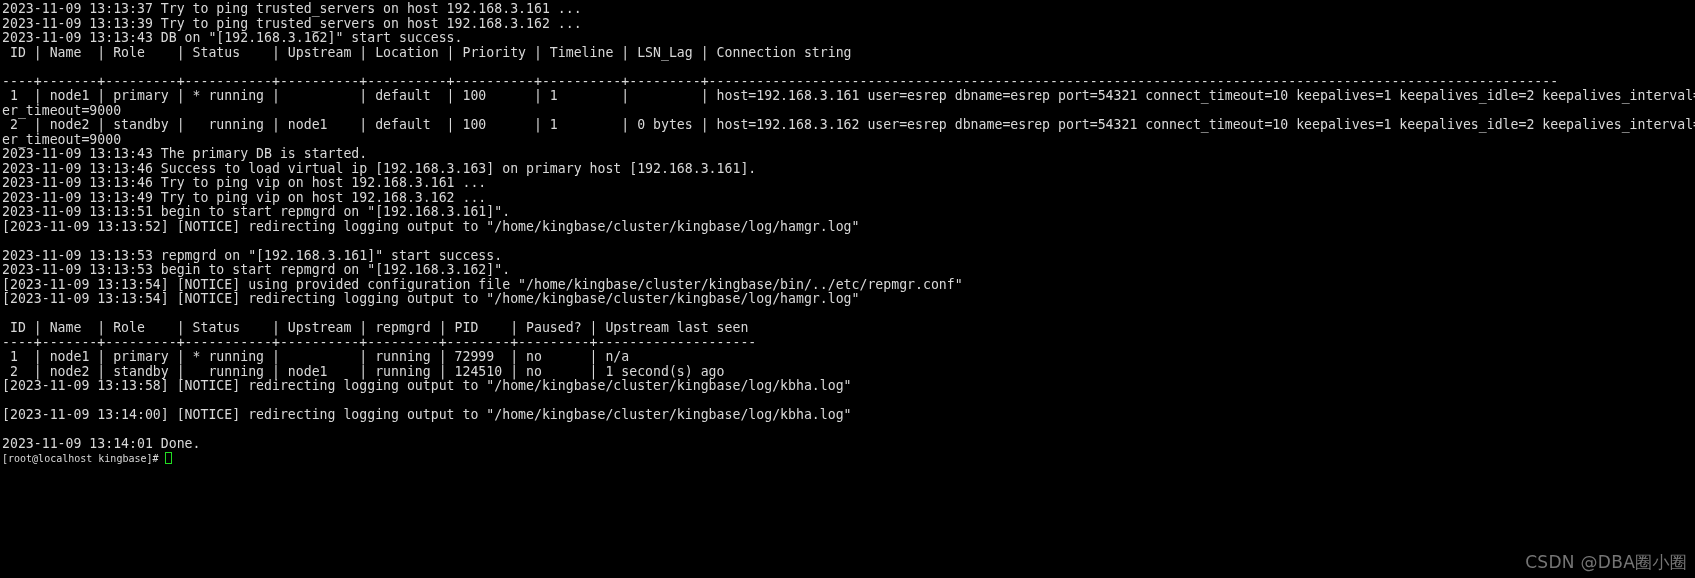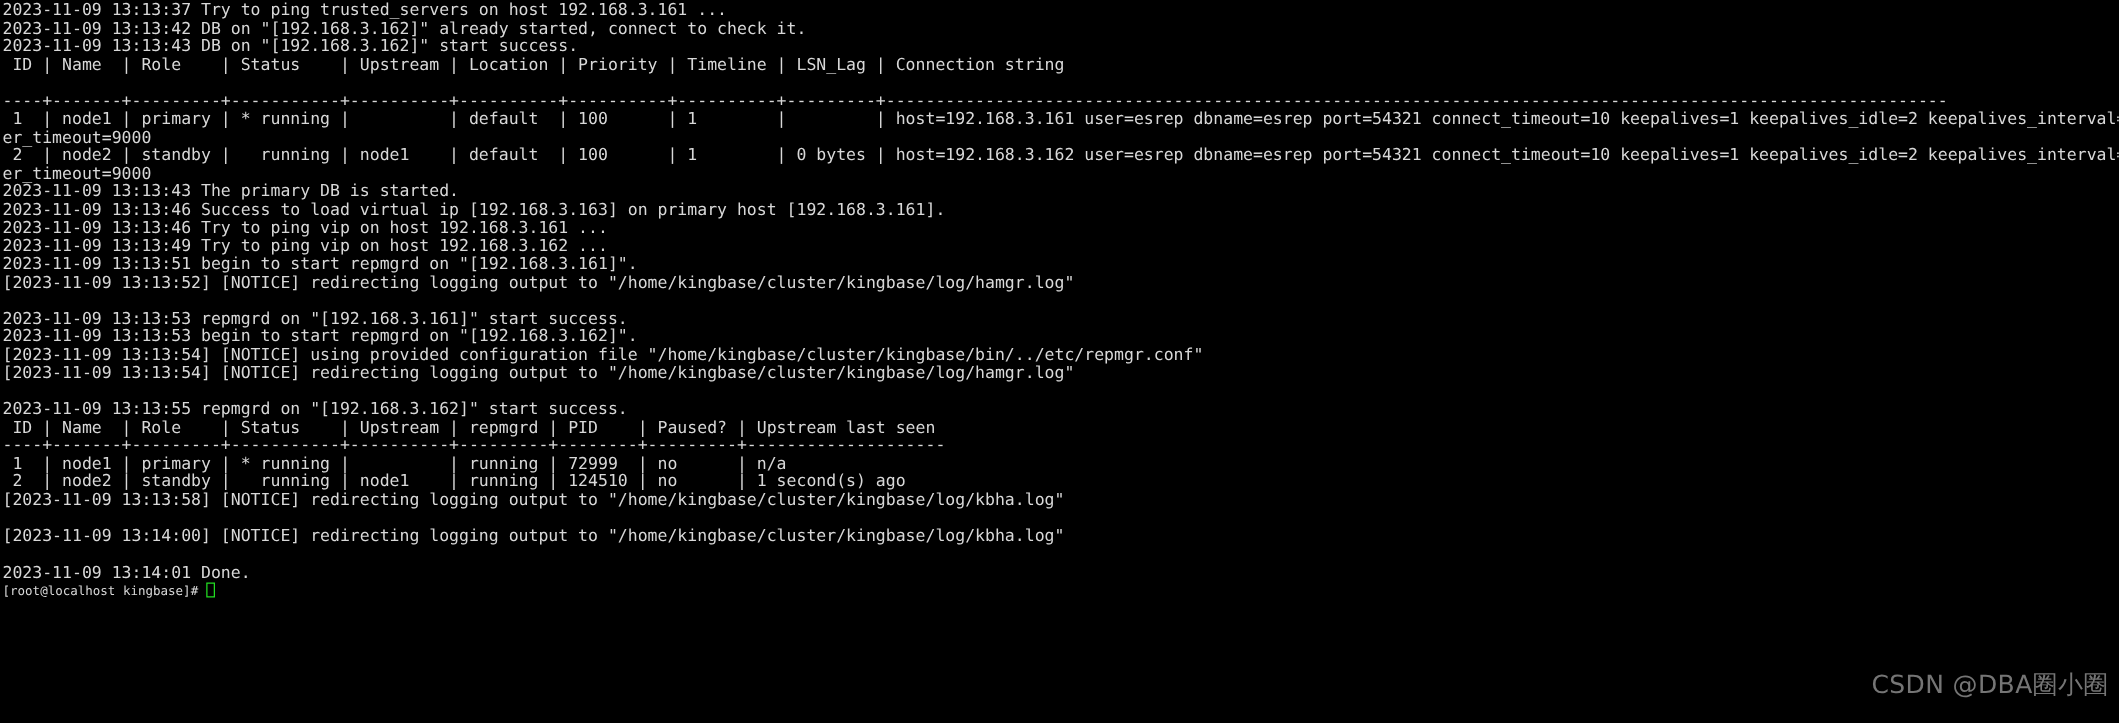--- a/index.html
+++ b/index.html
@@ -51,57 +51,56 @@
     width: 7.5px;
     height: 12px;
     border: 1px solid #22dd22;
     box-sizing: border-box;
     vertical-align: -2px;
     background: transparent;
   }
   #watermark {
     position: absolute;
     right: 8px;
-    bottom: 24px;
+    bottom: 9px;
     color: #8a8a8a;
     font-family: "DejaVu Sans", "Liberation Sans", sans-serif;
-    font-size: 20px;
+    font-size: 17px;
     letter-spacing: 0.3px;
     white-space: pre;
     opacity: 0.85;
   }
 </style>
 </head>
 <body>
 
 <div id="terminal" style="background: rgb(0, 0, 0); color: rgb(216, 216, 216);">
   <div id="terminal-output">
       <div class="line">2023-11-09 13:13:37 Try to ping trusted_servers on host 192.168.3.161 ...</div>
-      <div class="line">2023-11-09 13:13:42 DB on "[192.168.3.162]" already started, connect to check it.</div>
+      <div class="line">2023-11-09 13:13:39 Try to ping trusted_servers on host 192.168.3.162 ...</div>
       <div class="line">2023-11-09 13:13:43 DB on "[192.168.3.162]" start success.</div>
       <div class="line"> ID | Name  | Role    | Status    | Upstream | Location | Priority | Timeline | LSN_Lag | Connection string</div>
       <div class="line blank">&nbsp;</div>
       <div class="line">----+-------+---------+-----------+----------+----------+----------+----------+---------+-----------------------------------------------------------------------------------------------------------</div>
       <div class="line"> 1  | node1 | primary | * running |          | default  | 100      | 1        |         | host=192.168.3.161 user=esrep dbname=esrep port=54321 connect_timeout=10 keepalives=1 keepalives_idle=2 keepalives_interval=2 keepalives_count=3 tcp_us</div>
       <div class="line">er_timeout=9000</div>
       <div class="line"> 2  | node2 | standby |   running | node1    | default  | 100      | 1        | 0 bytes | host=192.168.3.162 user=esrep dbname=esrep port=54321 connect_timeout=10 keepalives=1 keepalives_idle=2 keepalives_interval=2 keepalives_count=3 tcp_us</div>
       <div class="line">er_timeout=9000</div>
       <div class="line">2023-11-09 13:13:43 The primary DB is started.</div>
       <div class="line">2023-11-09 13:13:46 Success to load virtual ip [192.168.3.163] on primary host [192.168.3.161].</div>
       <div class="line">2023-11-09 13:13:46 Try to ping vip on host 192.168.3.161 ...</div>
       <div class="line">2023-11-09 13:13:49 Try to ping vip on host 192.168.3.162 ...</div>
       <div class="line">2023-11-09 13:13:51 begin to start repmgrd on "[192.168.3.161]".</div>
       <div class="line">[2023-11-09 13:13:52] [NOTICE] redirecting logging output to "/home/kingbase/cluster/kingbase/log/hamgr.log"</div>
       <div class="line blank">&nbsp;</div>
       <div class="line">2023-11-09 13:13:53 repmgrd on "[192.168.3.161]" start success.</div>
       <div class="line">2023-11-09 13:13:53 begin to start repmgrd on "[192.168.3.162]".</div>
       <div class="line">[2023-11-09 13:13:54] [NOTICE] using provided configuration file "/home/kingbase/cluster/kingbase/bin/../etc/repmgr.conf"</div>
       <div class="line">[2023-11-09 13:13:54] [NOTICE] redirecting logging output to "/home/kingbase/cluster/kingbase/log/hamgr.log"</div>
       <div class="line blank">&nbsp;</div>
-      <div class="line">2023-11-09 13:13:55 repmgrd on "[192.168.3.162]" start success.</div>
       <div class="line"> ID | Name  | Role    | Status    | Upstream | repmgrd | PID    | Paused? | Upstream last seen</div>
       <div class="line">----+-------+---------+-----------+----------+---------+--------+---------+--------------------</div>
       <div class="line"> 1  | node1 | primary | * running |          | running | 72999  | no      | n/a</div>
       <div class="line"> 2  | node2 | standby |   running | node1    | running | 124510 | no      | 1 second(s) ago</div>
       <div class="line">[2023-11-09 13:13:58] [NOTICE] redirecting logging output to "/home/kingbase/cluster/kingbase/log/kbha.log"</div>
       <div class="line blank">&nbsp;</div>
       <div class="line">[2023-11-09 13:14:00] [NOTICE] redirecting logging output to "/home/kingbase/cluster/kingbase/log/kbha.log"</div>
       <div class="line blank">&nbsp;</div>
       <div class="line">2023-11-09 13:14:01 Done.</div>
     </div>

